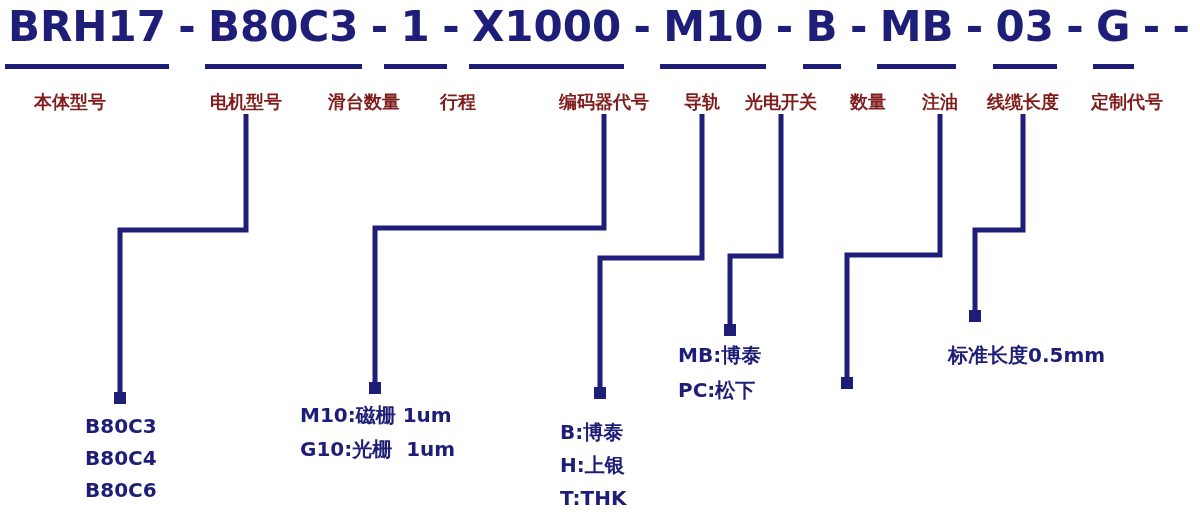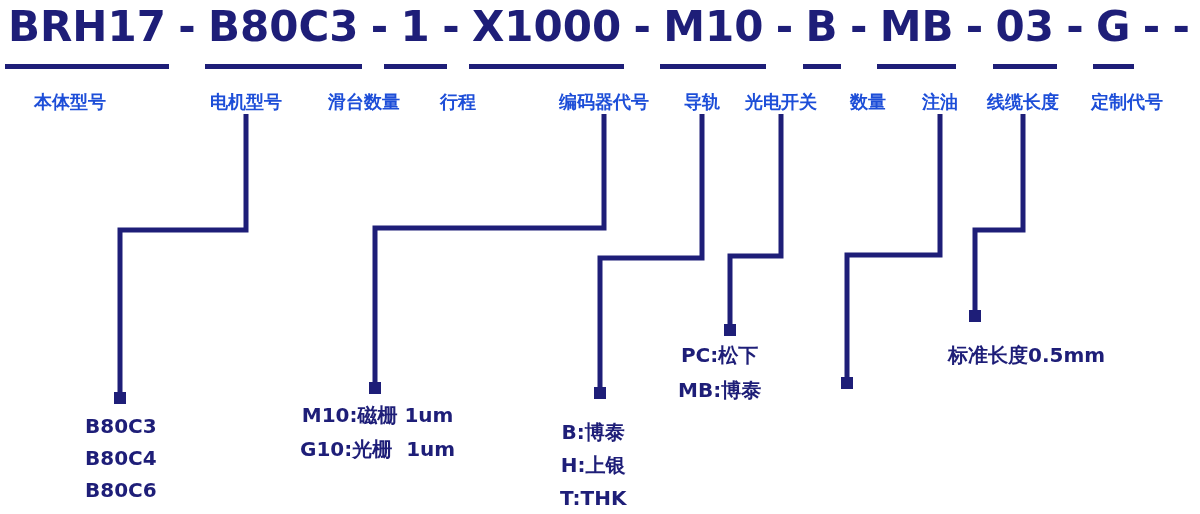--- a/index.html
+++ b/index.html
@@ -3,39 +3,39 @@
 <meta charset="utf-8">
 <style>
   * { margin:0; padding:0; box-sizing:border-box; }
   html,body { background:#ffffff; }
   body {
     width:1200px; height:514px;
     font-family:"DejaVu Sans","Liberation Sans",sans-serif;
   }
   .canvas {
     position:relative; width:1200px; height:514px;
-    background:#ffffff; color:#1e1e78; overflow:hidden;text-align:center;
+    background:#ffffff; color:#1e1e78; overflow:hidden;
   }
   
   .title-row {
     position:absolute; top:2px; left:8px; right:10px;
     display:flex; justify-content:space-between; align-items:flex-start;
     font-weight:bold; font-size:42px; white-space:nowrap; color:#1e1e78;
   }
   .seg { position:relative; display:inline-block; }
   .seg::after {
     content:""; position:absolute; left:-3px; right:-3px; top:62px;
     height:5px; background:#1e1e78;
   }
   .seg.pad-wide::after { left:-17px; right:-17px; }
   .dash { display:inline-block; }
   
   .label {
     position:absolute; top:90px; transform:translateX(-50%);
-    font-weight:bold; font-size:18px; white-space:nowrap; color:#1d4ed8;
+    font-weight:bold; font-size:18px; white-space:nowrap; color:#7f1d1d;
   }
   
   .connectors { position:absolute; left:0; top:0; width:1200px; height:514px; }
   
   .optgroup {
     position:absolute; font-weight:bold; font-size:20px; color:#1e1e78;
   }
   .opt { white-space:pre; }
 </style>
 </head>
@@ -107,22 +107,22 @@
     <div class="opt">G10:光栅  1um</div>
   </div>
 
   <div class="optgroup" style="left:560px; top:416px; line-height:33px">
     <div class="opt">B:博泰</div>
     <div class="opt">H:上银</div>
     <div class="opt">T:THK</div>
   </div>
 
   <div class="optgroup" style="left:678px; top:338px; line-height:35px">
+    <div class="opt">MB:博泰</div>
     <div class="opt">PC:松下</div>
-    <div class="opt">MB:博泰</div>
   </div>
 
 
   <div class="optgroup" style="left:948px; top:340px; line-height:30px">
     <div class="opt">标准长度0.5mm</div>
   </div>
 
 </div>
 
 </body></html>

